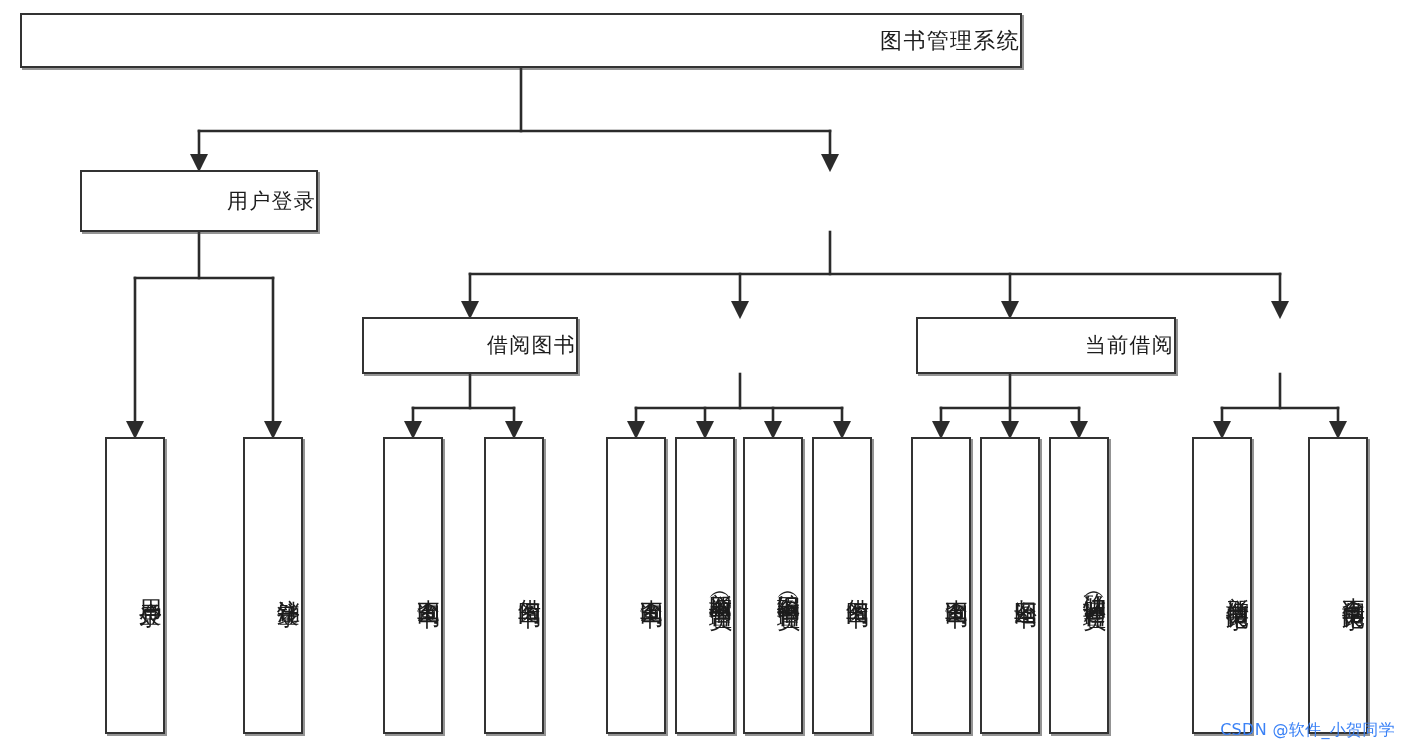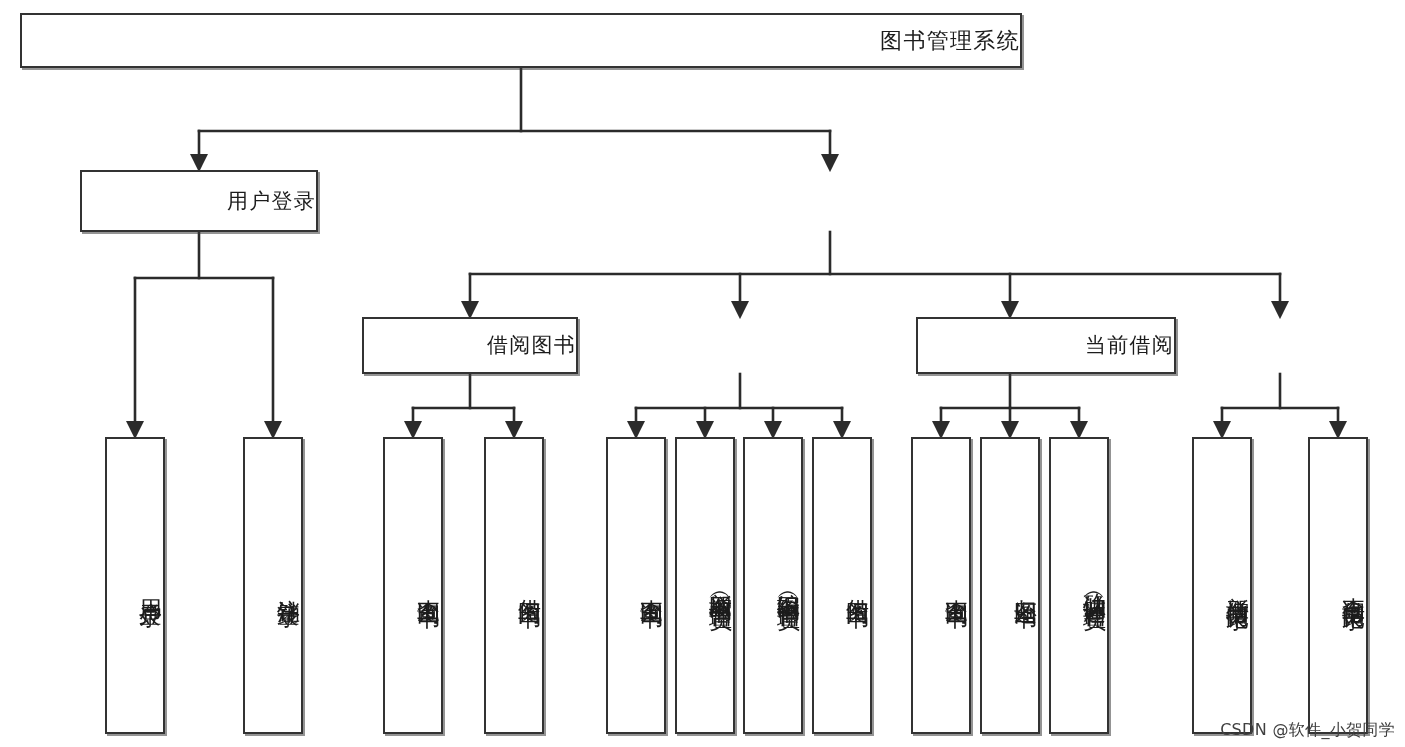--- a/index.html
+++ b/index.html
@@ -61,21 +61,21 @@
     letter-spacing: 0.10em;
     line-height: 1.05;
     white-space: normal;
     max-height: 270px;
   }
   .watermark {
     position: absolute;
     right: 10px;
     bottom: 6px;
     font-size: 16px;
-    color: #404040;
+    color: #3b82f6;
     letter-spacing: 0.02em;
     z-index: 3;
     white-space: nowrap;
     font-family: "DejaVu Sans", "Liberation Sans", sans-serif;
   }
 </style>
 </head>
 <body>
 
 <div id="canvas">

